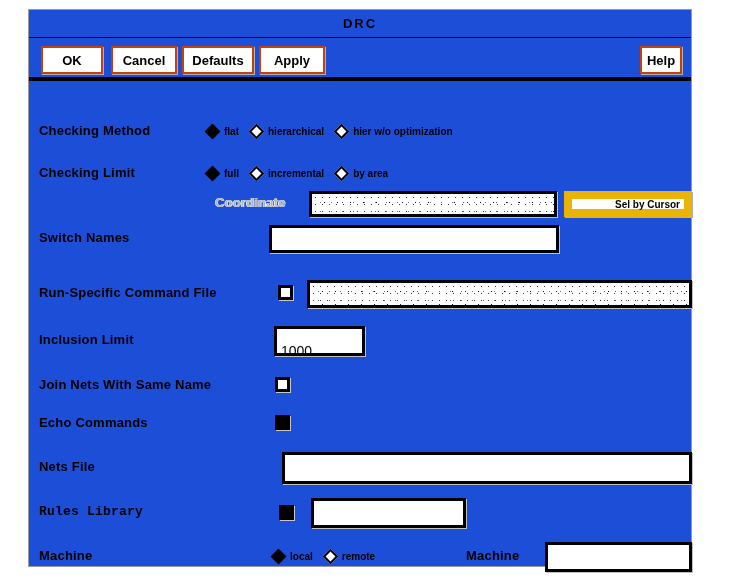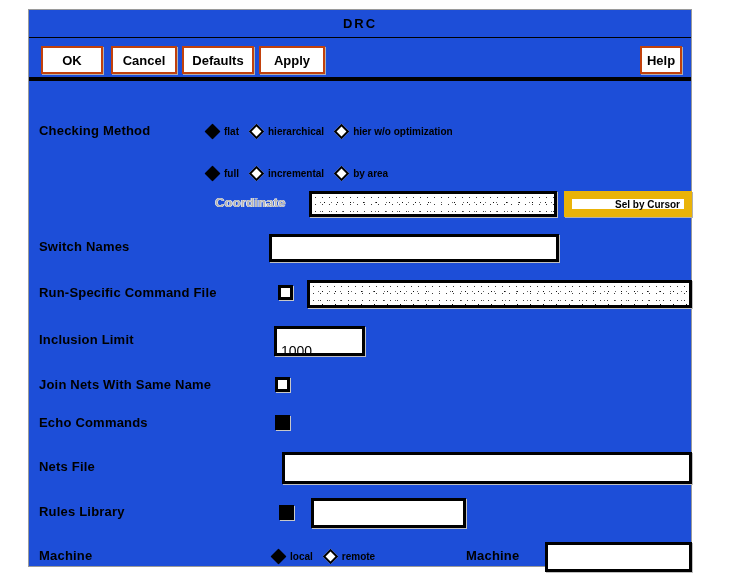--- a/index.html
+++ b/index.html
@@ -184,20 +184,21 @@
           <span class="rlbl">hierarchical</span>
         </div>
         <div class="radio">
           <span class="dia"></span>
           <span class="rlbl">hier w/o optimization</span>
         </div>
       </div>
     </div>
 
     <div class="row" style="top:78px;">
+      <span class="lbl">Checking Limit</span>
       <div class="radio-group" style="left:178px;">
         <div class="radio">
           <span class="dia on"></span>
           <span class="rlbl">full</span>
         </div>
         <div class="radio">
           <span class="dia"></span>
           <span class="rlbl">incremental</span>
         </div>
         <div class="radio">
@@ -208,21 +209,21 @@
     </div>
 
     <div class="row" style="top:106px;height:30px;">
       <span class="lbl lbl-dim" style="left:186px;line-height:30px;">Coordinate</span>
       <div class="fld dim" style="left:280px;top:3px;width:248px;height:26px;">
         <span class="val"></span>
       </div>
       <div class="fbtn" style="left:535px;top:3px;width:128px;height:26px;">Sel by Cursor</div>
     </div>
 
-    <div class="row" style="top:150px;height:30px;">
+    <div class="row" style="top:141px;height:30px;">
       <span class="lbl" style="line-height:30px;">Switch Names</span>
       <div class="fld" style="left:240px;top:2px;width:290px;height:28px;">
         <span class="val" style="line-height:22px;"></span>
       </div>
     </div>
 
     <div class="row" style="top:196px;height:30px;">
       <span class="lbl" style="line-height:30px;">Run-Specific Command File</span>
       <span class="cbx" style="left:249px;top:7px;"></span>
       <div class="fld dim" style="left:278px;top:2px;width:385px;height:28px;">
@@ -247,21 +248,21 @@
       <span class="cbx on" style="left:246px;top:5px;"></span>
     </div>
 
     <div class="row" style="top:368px;height:34px;">
       <span class="lbl" style="line-height:34px;">Nets File</span>
       <div class="fld" style="left:253px;top:2px;width:410px;height:32px;">
         <span class="val" style="line-height:26px;"></span>
       </div>
     </div>
 
-    <div class="row" style="top:414px;height:32px;">
+    <div class="row" style="top:414px;height:32px;font-family:Liberation Mono, monospace;">
       <span class="lbl" style="line-height:32px;">Rules Library</span>
       <span class="cbx on" style="left:250px;top:9px;"></span>
       <div class="fld" style="left:282px;top:2px;width:155px;height:30px;">
         <span class="val" style="line-height:24px;"></span>
       </div>
     </div>
 
     <div class="row" style="top:458px;height:32px;">
       <span class="lbl" style="line-height:32px;">Machine</span>
       <div class="radio-group" style="left:244px;height:32px;justify-content:flex-end;">

